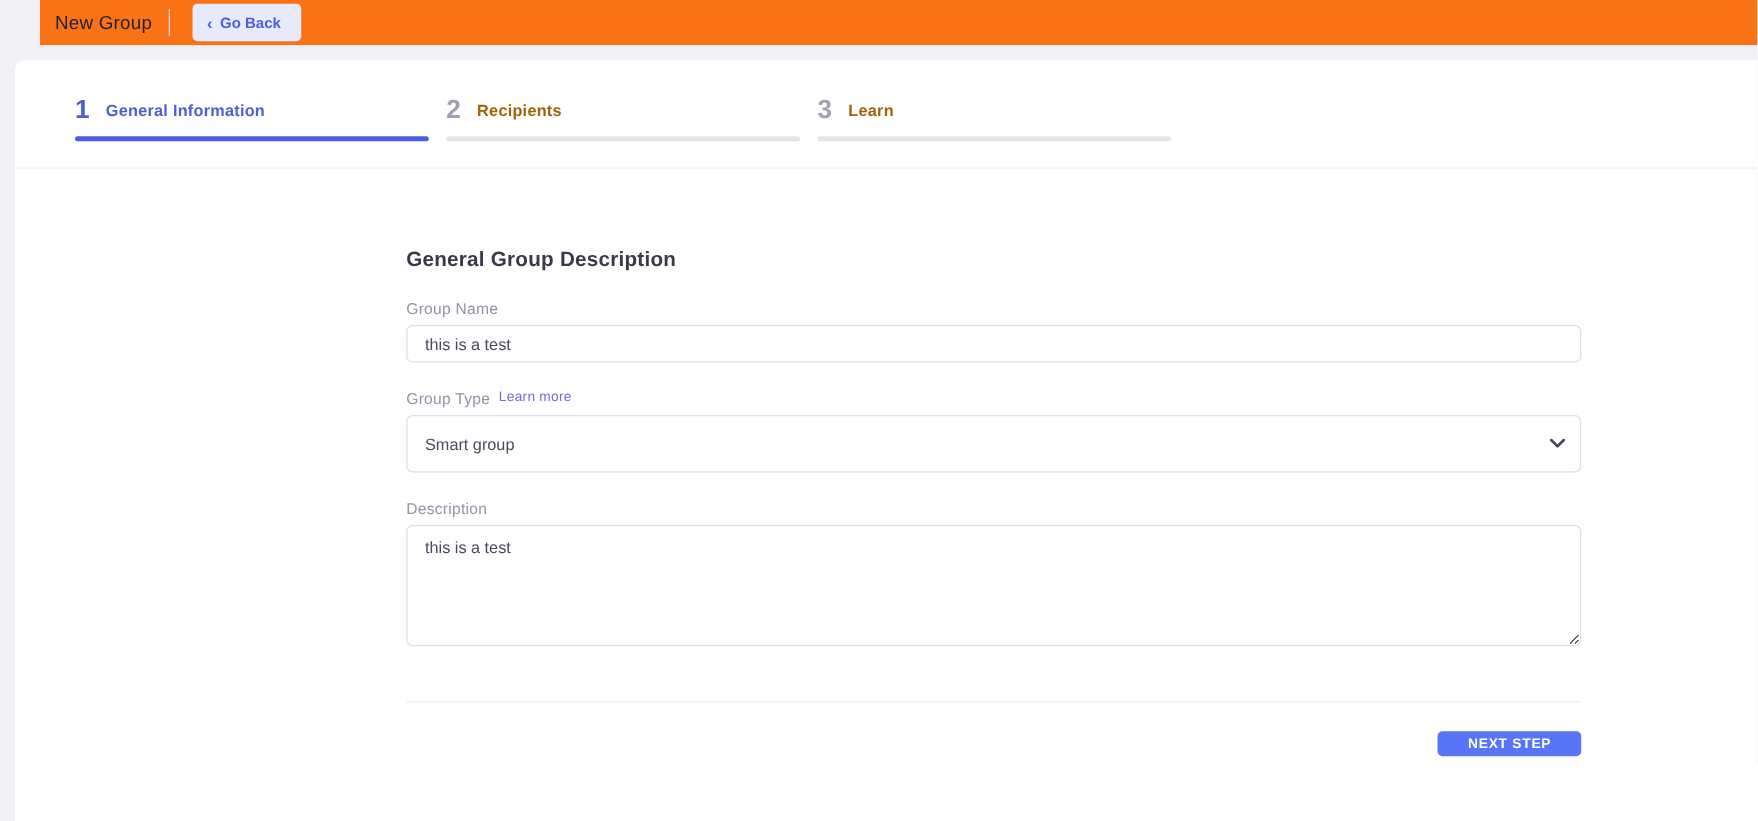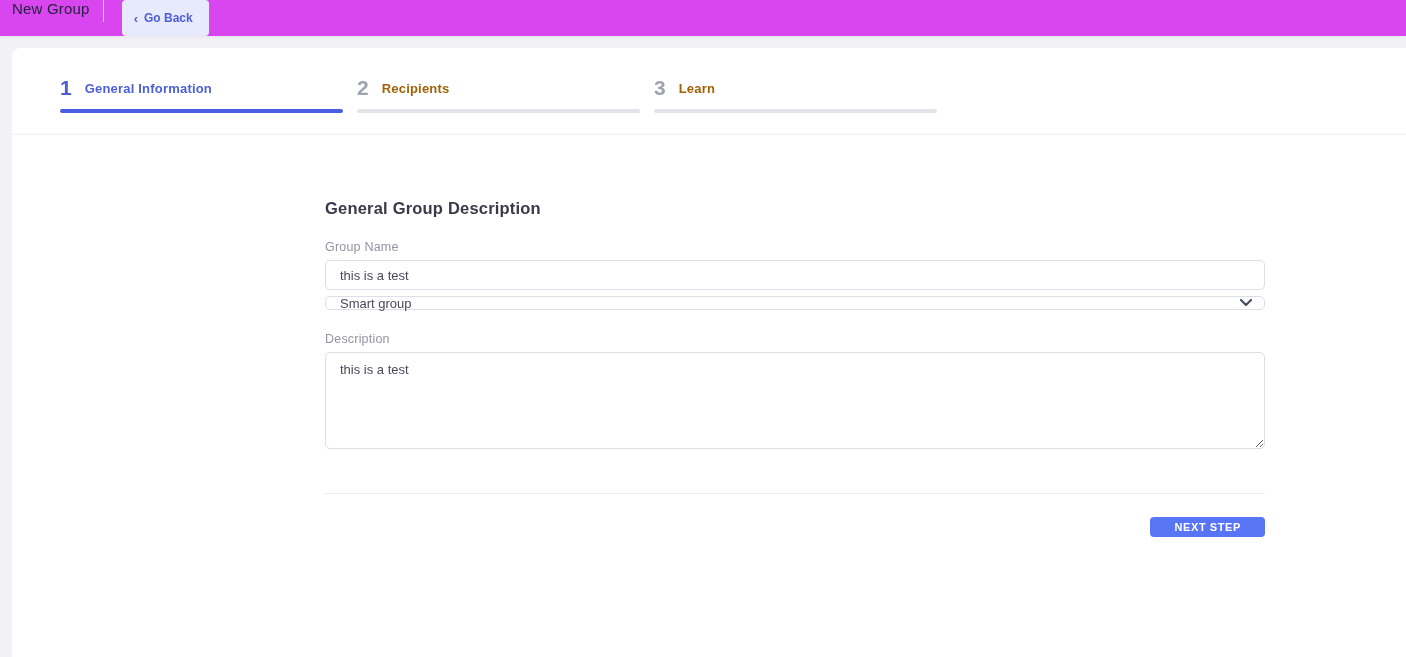--- a/index.html
+++ b/index.html
@@ -7,26 +7,28 @@
   body {
     font-family: "Liberation Sans", sans-serif;
     background: var(--page-bg, #f2f1f6);
     overflow: hidden;
     color: #2b2a3a;
   }
 
   
   .topbar {
     height: 36px;
-    background: #d946ef;
-    display: flex;
+    background: #f97316;
+    display: flex;
+    align-items: center;
     padding-left: 12px;
     box-shadow: 0 1px 3px rgba(40,40,70,0.06);
     position: relative;
     z-index: 2;
+    margin-left: 32px;
   }
   .page-title {
     font-size: 15px;
     font-weight: 500;
     color: #23223a;
     letter-spacing: 0.2px;
   }
   .v-divider {
     width: 1px;
     height: 22px;
@@ -136,21 +138,21 @@
     font-family: "Liberation Sans", sans-serif;
     font-size: 13px;
     color: #4a495c;
     background: #fff;
     outline: none;
     display: block;
   }
   .select-box {
     margin-top: 6px;
     width: 100%;
-    height: 14px;
+    height: 46px;
     border: 1px solid #dcdee8;
     border-radius: 5px;
     padding: 0 12px 0 14px;
     font-size: 13px;
     color: #4a495c;
     background: #fff;
     display: flex;
     align-items: center;
     justify-content: space-between;
     cursor: pointer;
@@ -237,20 +239,24 @@
   <div class="card-divider"></div>
 
   <div class="form-area">
     <div class="form-heading">General Group Description</div>
 
     <div class="field-label">
       <span>Group Name</span>
     </div>
     <input class="text-input" type="text" value="this is a test" style="">
 
+    <div class="field-label">
+      <span>Group Type</span>
+      <a class="learn-more">Learn more</a>
+    </div>
     <div class="select-box">
       <span>Smart group</span>
       <svg width="12" height="8" viewBox="0 0 12 8">
         <polyline points="1,1 6,6 11,1" fill="none" stroke="#4a4f5e" stroke-width="2.2" stroke-linecap="round" stroke-linejoin="round"></polyline>
       </svg>
     </div>
 
     <div class="field-label">
       <span>Description</span>
     </div>

